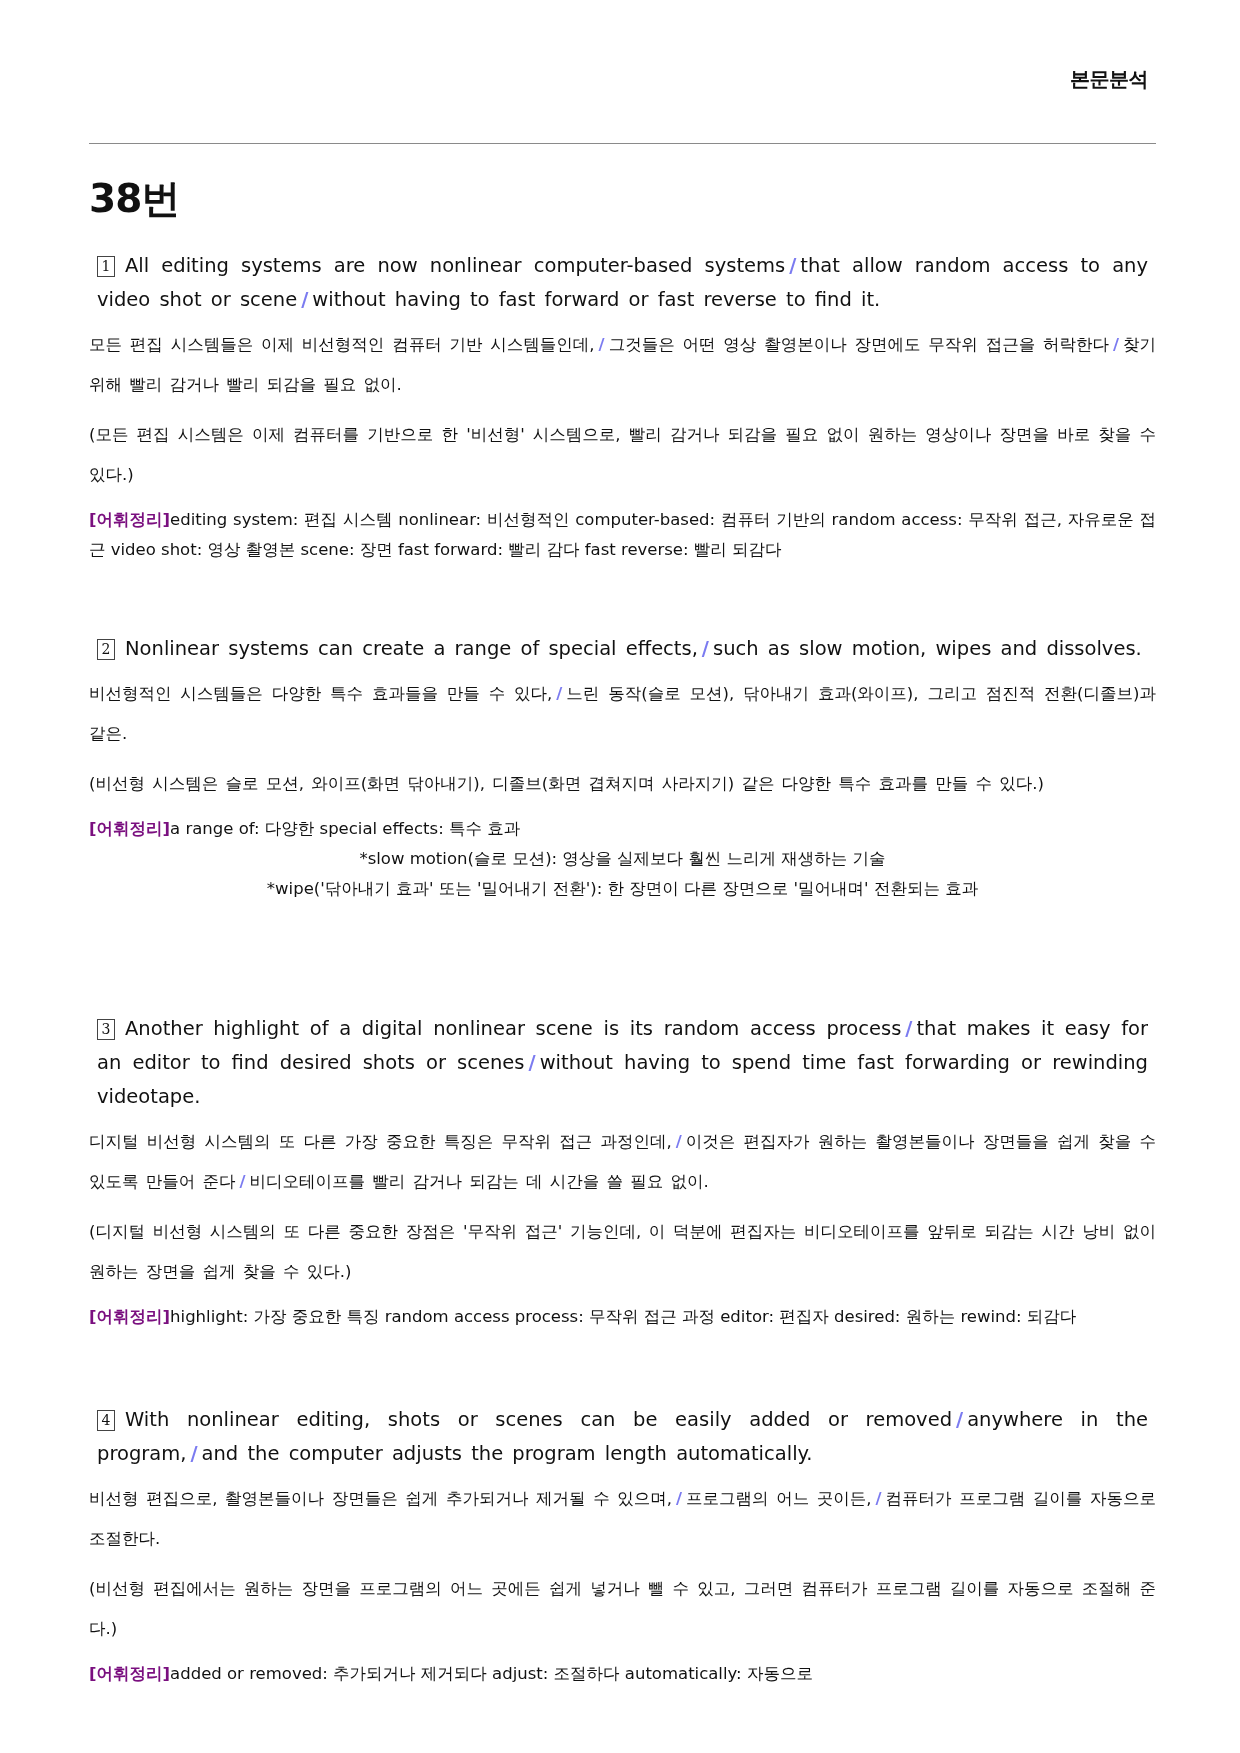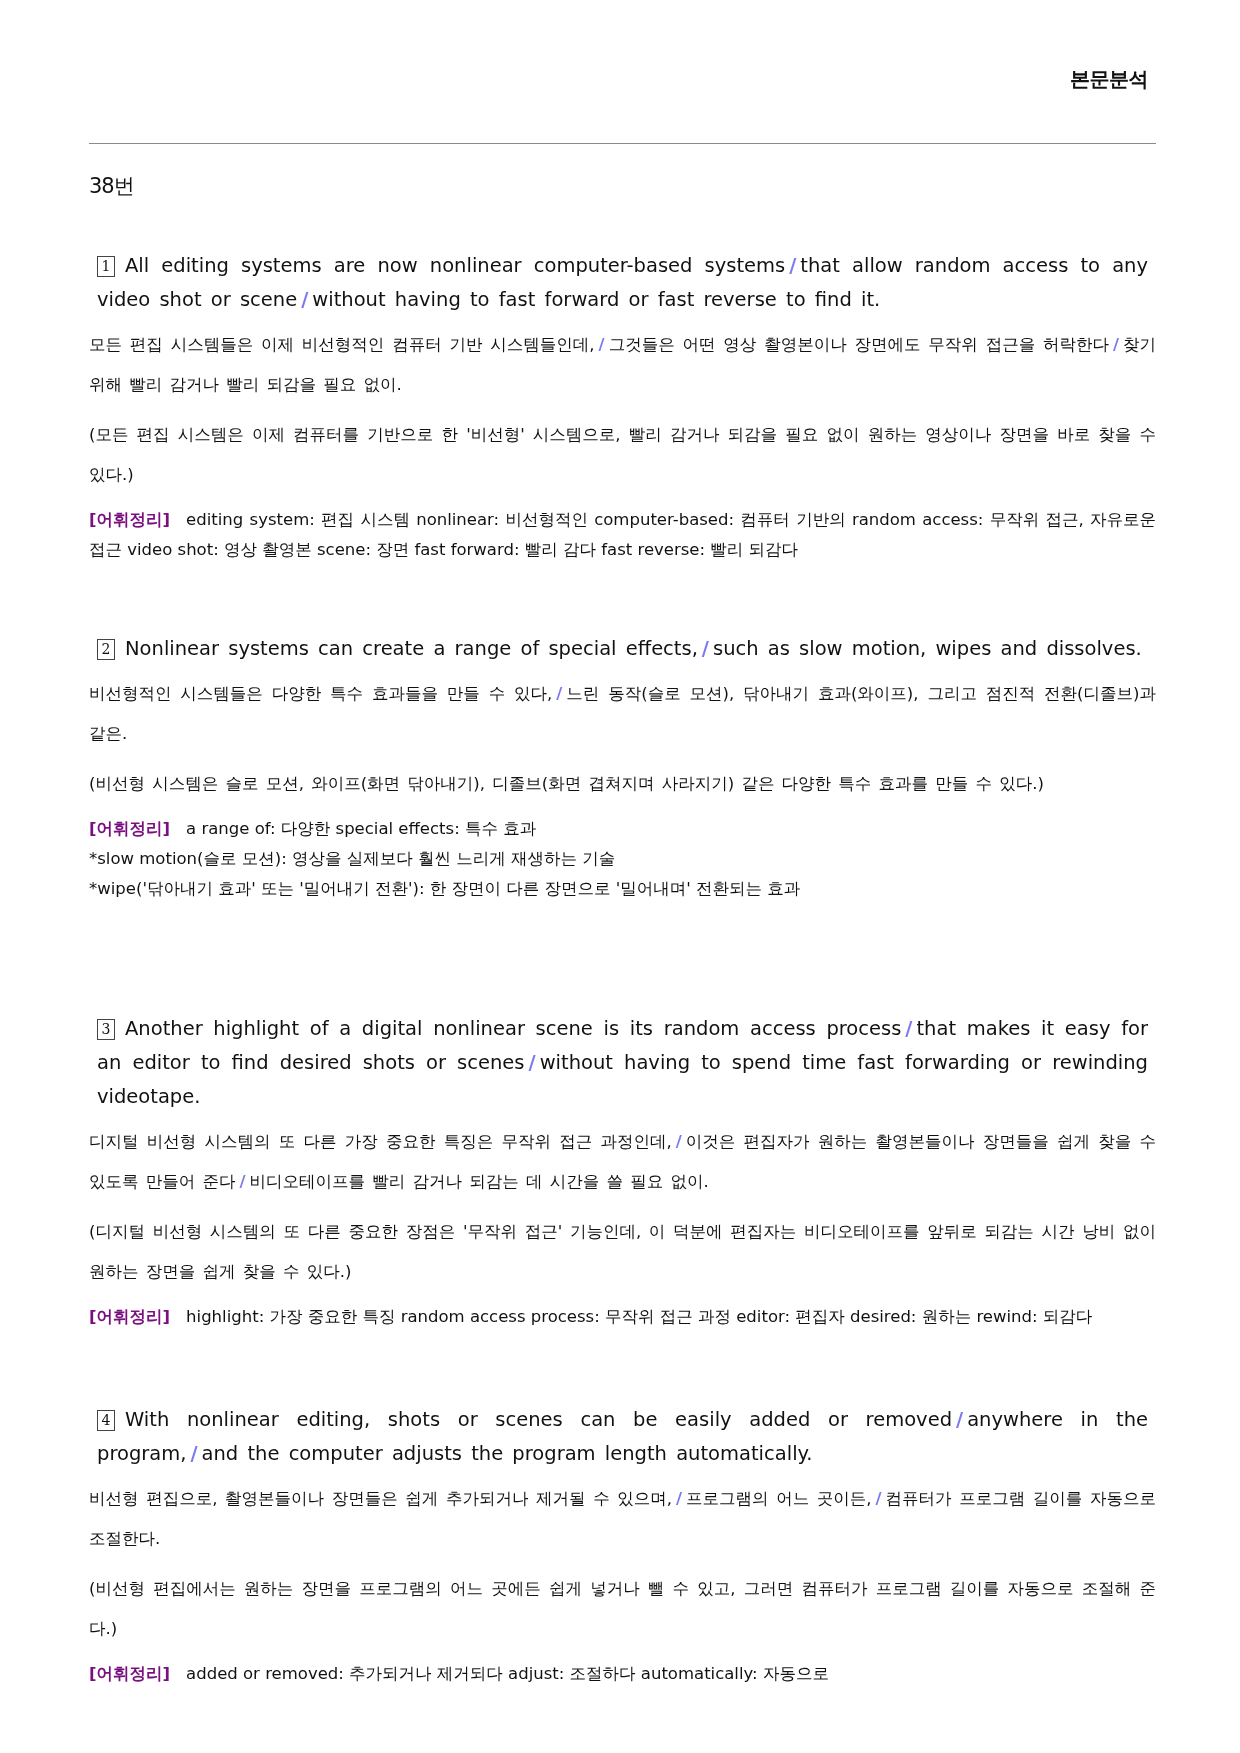--- a/index.html
+++ b/index.html
@@ -3,28 +3,28 @@
 <meta charset="utf-8">
 <style>
   html, body { margin: 0; padding: 0; background: #ffffff; }
   body { width: 1240px; height: 1753px; position: relative; overflow: hidden;
          font-family: "DejaVu Sans", "Liberation Sans", sans-serif; color: #111111; }
   .page { position: absolute; left: 89px; top: 0; width: 1067px; }
   .header { position: absolute; right: 8px; top: 66px; text-align: left; }
   .header .sub { font-size: 20px; font-weight: bold; line-height: 26px; letter-spacing: -0.5px; }
   .header .title { font-size: 31px; font-weight: bold; line-height: 40px; letter-spacing: -0.5px; margin-top: 2px; }
   .rule { position: absolute; left: 0; top: 143px; width: 1067px; height: 1px; background: #8a8a8a; }
-  .qnum { position: absolute; left: 0; top: 172px; font-size: 21px; font-weight: normal; letter-spacing: -1px; }
+  .qnum { position: absolute; left: 0; top: 172px; font-size: 39px; font-weight: bold; letter-spacing: -1px; }
   .section { position: absolute; left: 0; width: 1067px; }
   .en { font-size: 19.5px; line-height: 34px; text-align: justify; word-spacing: 3px; margin: 8px; }
   .ko { font-size: 16.5px; line-height: 40px; text-align: justify; margin: 6px 0 0 0; word-spacing: 2px; }
   .ko + .ko { margin-top: 10px; }
   .vocab { font-size: 16.5px; line-height: 30px; margin: 10px 0 0 0; text-align: justify; }
-  .vocab-line { font-size: 16.5px; line-height: 30px; margin: 0; }
-  .vlabel { color: #7a0f7f; font-weight: bold; margin-right: 16px; }
+  .vocab-line { font-size: 16.5px; line-height: 30px; margin: 0; text-align: center; }
+  .vlabel { color: #7a0f7f; font-weight: bold; margin-right: 0; }
   .num { display: inline-block; width: 16px; height: 19px; border: 1px solid #444; font-size: 14px;
          line-height: 19px; text-align: center; margin-right: 10px; vertical-align: 1px;
          font-family: "DejaVu Serif", serif; }
   .slash { color: #7b7bf0; font-weight: bold; margin: 0 4px; }
 </style>
 </head>
 <body>
 
 <div class="page">
 

